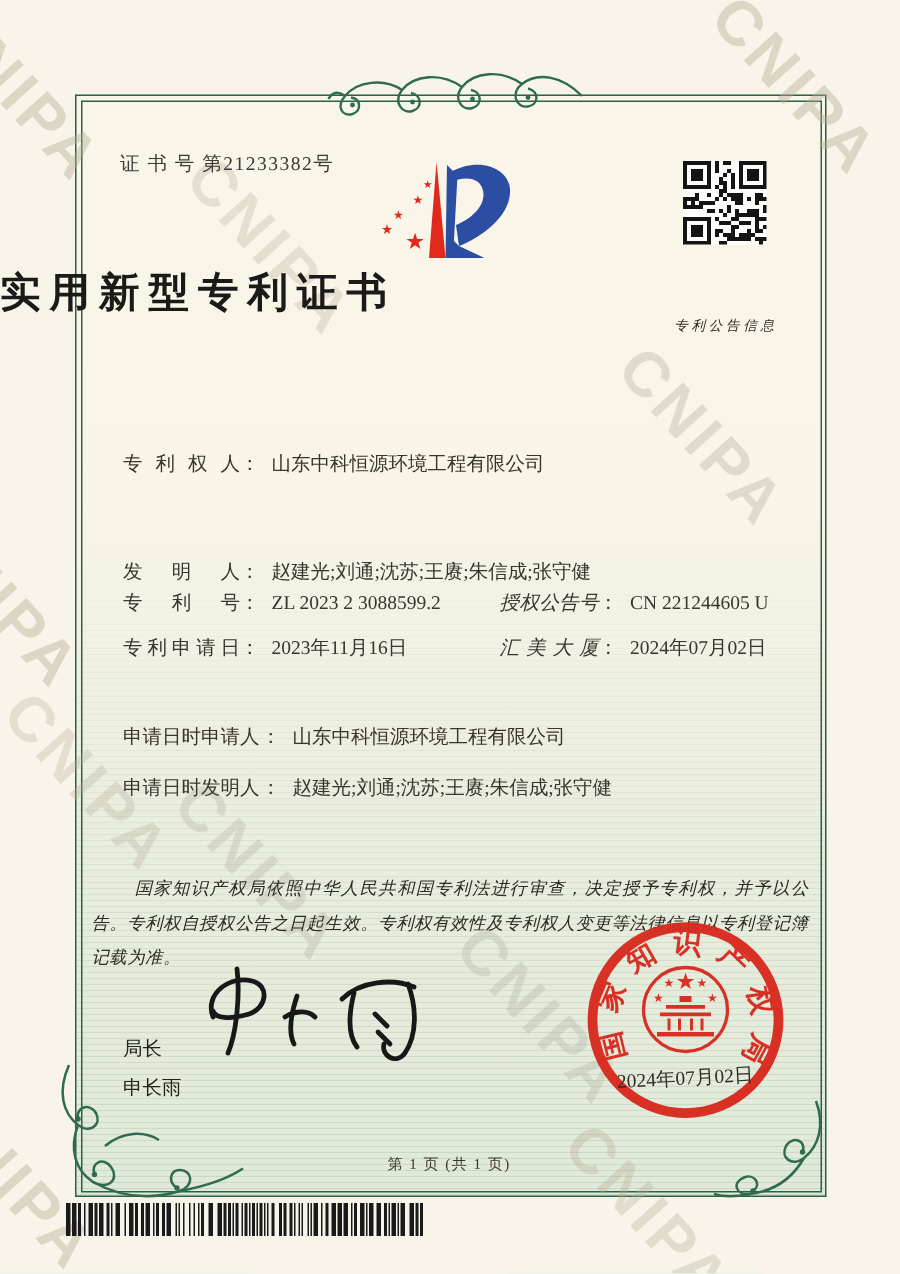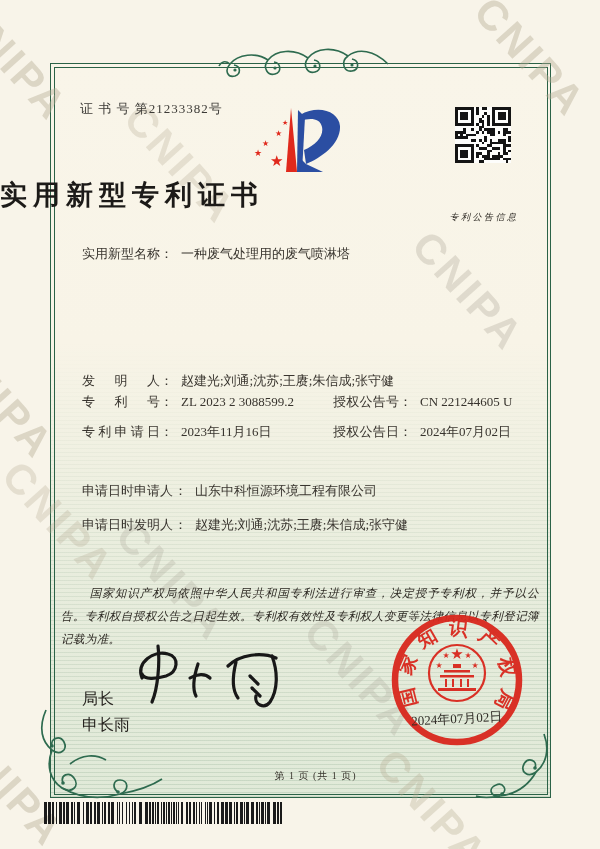--- a/index.html
+++ b/index.html
@@ -33,32 +33,32 @@
   .title{left:0;top:177px;width:600px;text-align:left;font-size:27px;font-weight:700;
     letter-spacing:6px;color:#1c1a18;}
 
   .row{position:absolute;left:82px;width:450px;font-size:13px;color:#38342e;line-height:19px;}
   .lbl{display:inline-block;width:78px;text-align:justify;text-align-last:justify;vertical-align:top;}
   .lblw{display:inline-block;width:92px;vertical-align:top;}
   .colon{margin-right:8px;vertical-align:top;}
   .val{display:inline-block;vertical-align:top;}
   .val-addr{width:352px;}
   .col2{position:absolute;left:251px;top:0;white-space:nowrap;}
-  .col2 .lbl2{display:inline-block;width:66px;text-align:justify;text-align-last:justify;vertical-align:top;}
+  .col2 .lbl2{display:inline-block;width:66px;text-align:justify;text-align-last:justify;vertical-align:top;font-style:italic;}
 
   .legal{left:61px;top:570px;width:478px;font-size:11.5px;line-height:23px;color:#2c2822;
     font-style:italic;text-align:justify;text-indent:2.5em;letter-spacing:0.4px;}
 
-  .director{left:82px;top:686px;font-family:"Liberation Sans",sans-serif;font-size:16px;
+  .director{left:82px;top:686px;font-family:"Liberation Sans",sans-serif;font-size:13px;
     line-height:26px;color:#26231f;}
   .sig{left:120px;top:640px;}
   .seal{left:389px;top:612px;opacity:0.95;}
   .seal text{font-family:"Liberation Serif",serif;}
 
-  .page-no{left:66px;top:769px;width:499px;text-align:center;font-size:10px;color:#3a362f;letter-spacing:1px;}
+  .page-no{left:50px;top:769px;width:499px;text-align:center;font-size:10px;color:#3a362f;letter-spacing:1px;}
   .barcode{left:44px;top:802px;width:242px;height:22px;}
   .orn{pointer-events:none;}
 </style>
 </head>
 <body>
 
 <div class="page">
 
   <div class="frame"></div>
 
@@ -351,34 +351,34 @@
           <rect x="6" y="20" width="1" height="1"></rect>
           <rect x="9" y="20" width="1" height="1"></rect>
           <rect x="10" y="20" width="1" height="1"></rect>
           <rect x="19" y="20" width="1" height="1"></rect>
         </svg>
     </div>
     <div class="abs qr-cap">专利公告信息</div>
 
     <div class="abs title">实用新型专利证书</div>
 
-    <div class="row" style="top:244px">
-      <span class="lbl">实用新型名称</span><span class="colon">：</span><span class="val">一种废气处理用的废气喷淋塔</span>
+    <div class="row" style="top:299px">
+      <span class="lbl">专利权人</span><span class="colon">：</span><span class="val">山东中科恒源环境工程有限公司</span>
     </div>
     <div class="row" style="top:371px">
       <span class="lbl">发明人</span><span class="colon">：</span><span class="val">赵建光;刘通;沈苏;王赓;朱信成;张守健</span>
     </div>
 
     <div class="row" style="top:392px">
       <span class="lbl">专利号</span><span class="colon">：</span><span class="val">ZL 2023 2 3088599.2</span>
       <span class="col2"><span class="lbl2">授权公告号</span><span class="colon">：</span><span class="val">CN 221244605 U</span></span>
     </div>
     <div class="row" style="top:422px">
       <span class="lbl">专利申请日</span><span class="colon">：</span><span class="val">2023年11月16日</span>
-      <span class="col2"><span class="lbl2">授权公告日</span><span class="colon">：</span><span class="val">2024年07月02日</span></span>
+      <span class="col2"><span class="lbl2">汇美大厦</span><span class="colon">：</span><span class="val">2024年07月02日</span></span>
     </div>
 
     <div class="row" style="top:515px">
       <span class="lblw">申请日时发明人</span><span class="colon">：</span><span class="val">赵建光;刘通;沈苏;王赓;朱信成;张守健</span>
     </div>
     <div class="row" style="top:481px">
       <span class="lblw">申请日时申请人</span><span class="colon">：</span><span class="val">山东中科恒源环境工程有限公司</span>
     </div>
 
     <p class="abs legal">国家知识产权局依照中华人民共和国专利法进行审查，决定授予专利权，并予以公告。专利权自授权公告之日起生效。专利权有效性及专利权人变更等法律信息以专利登记簿记载为准。</p>

